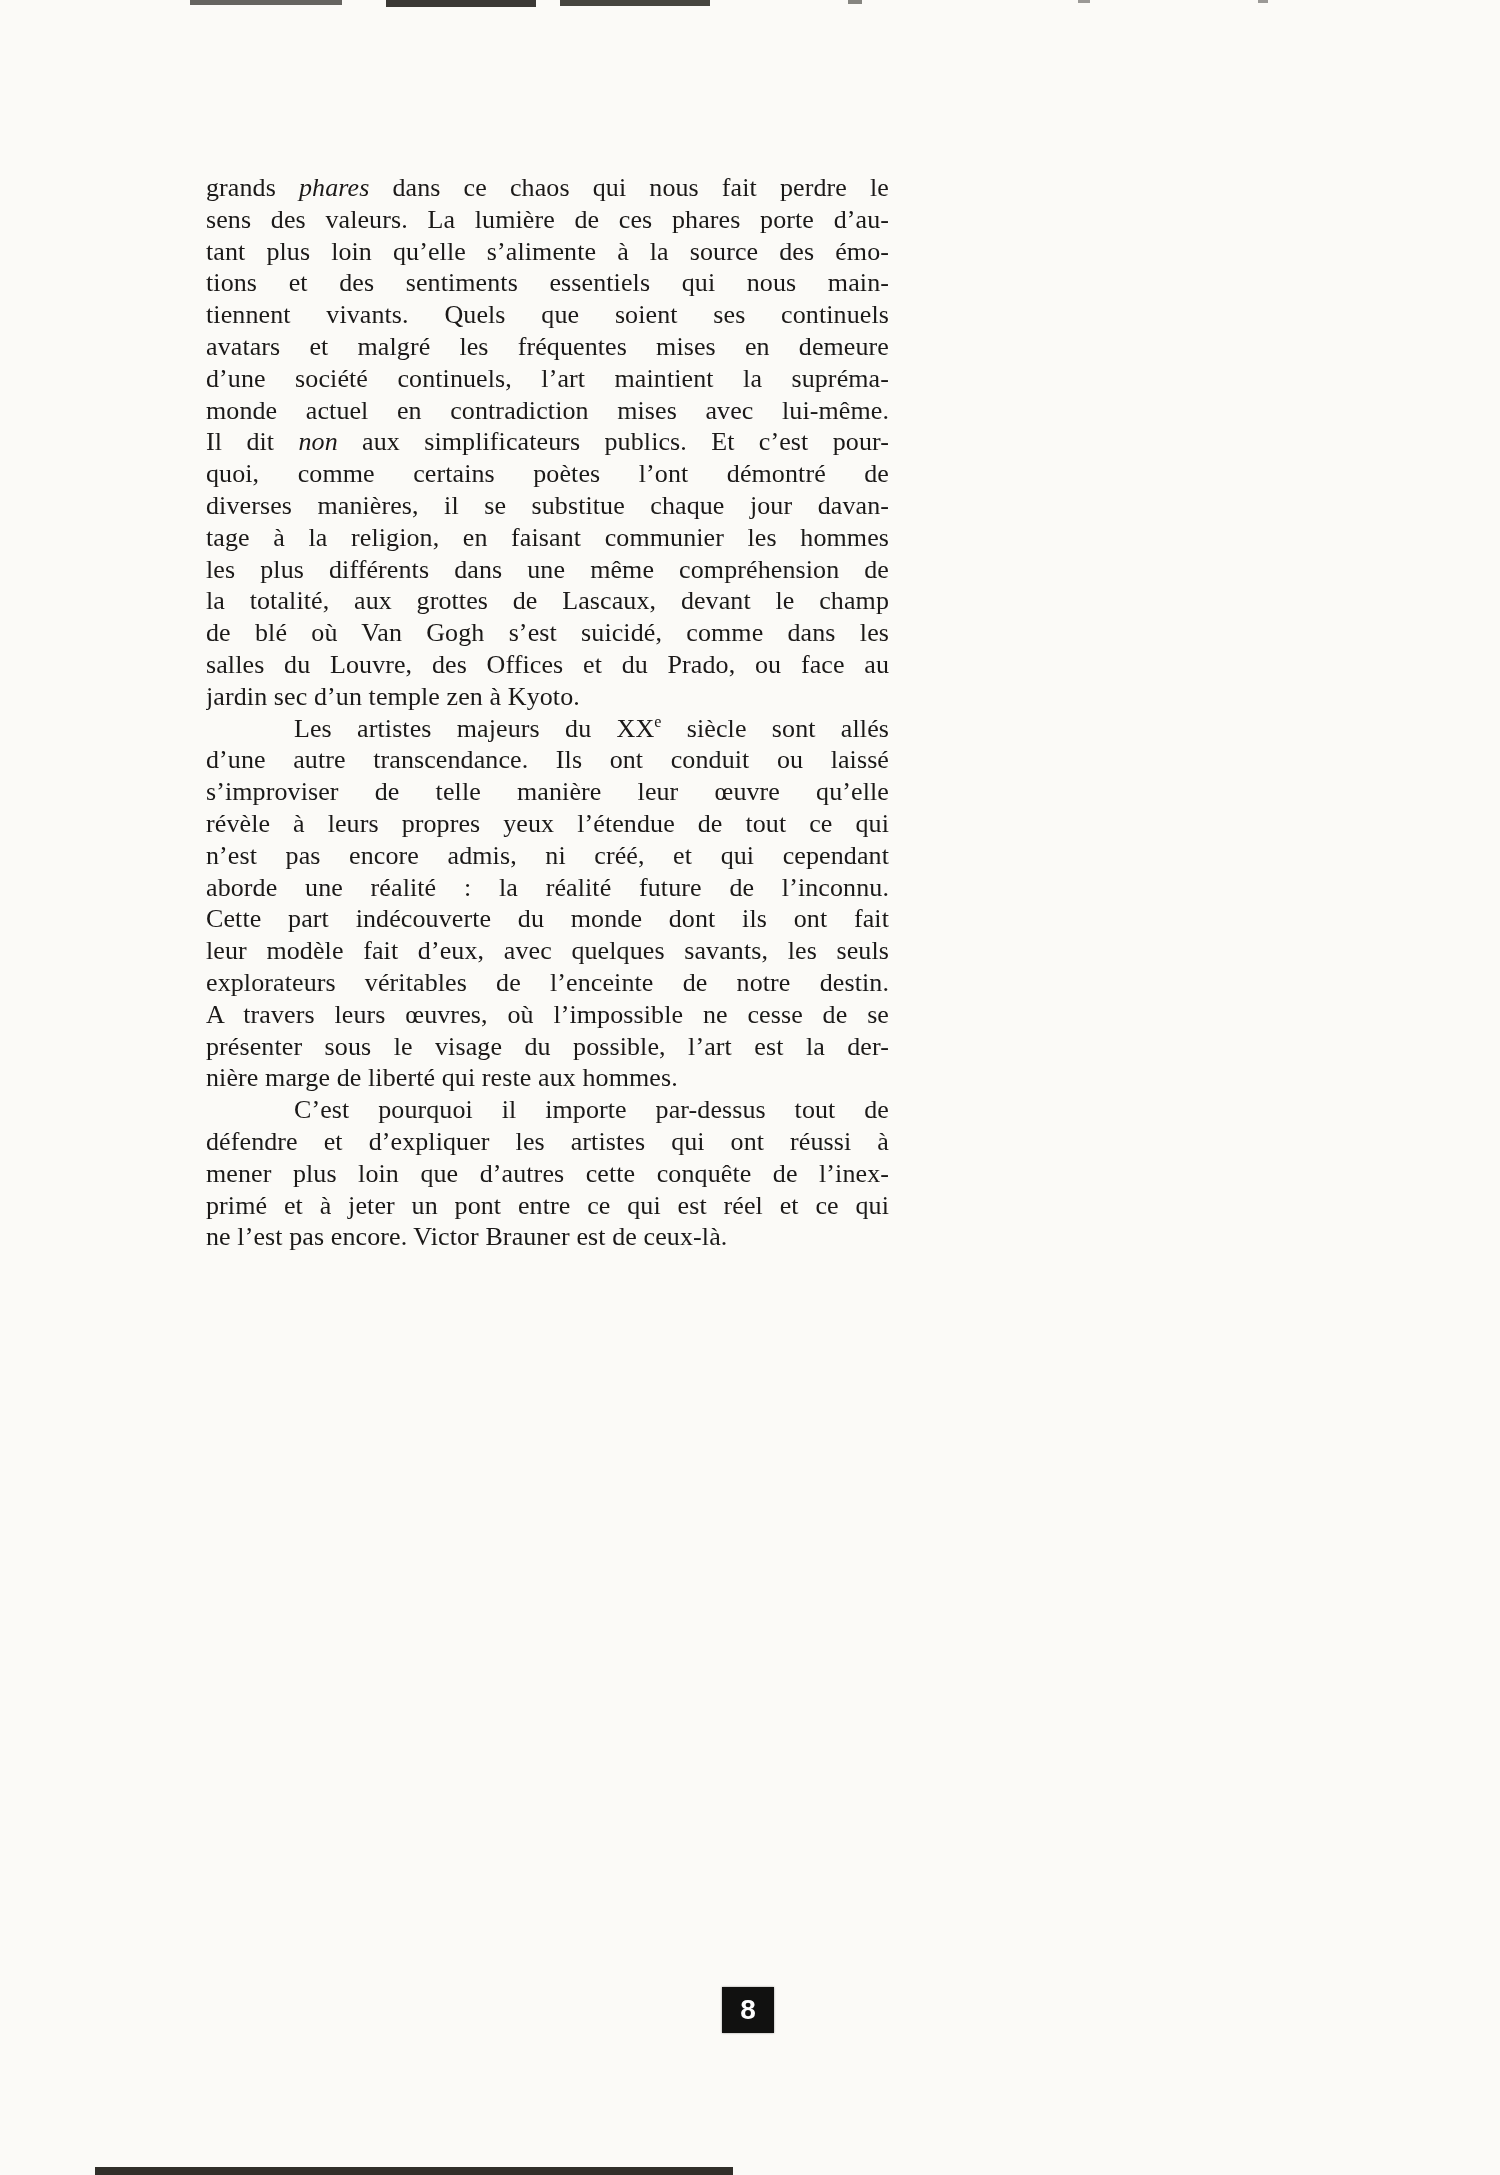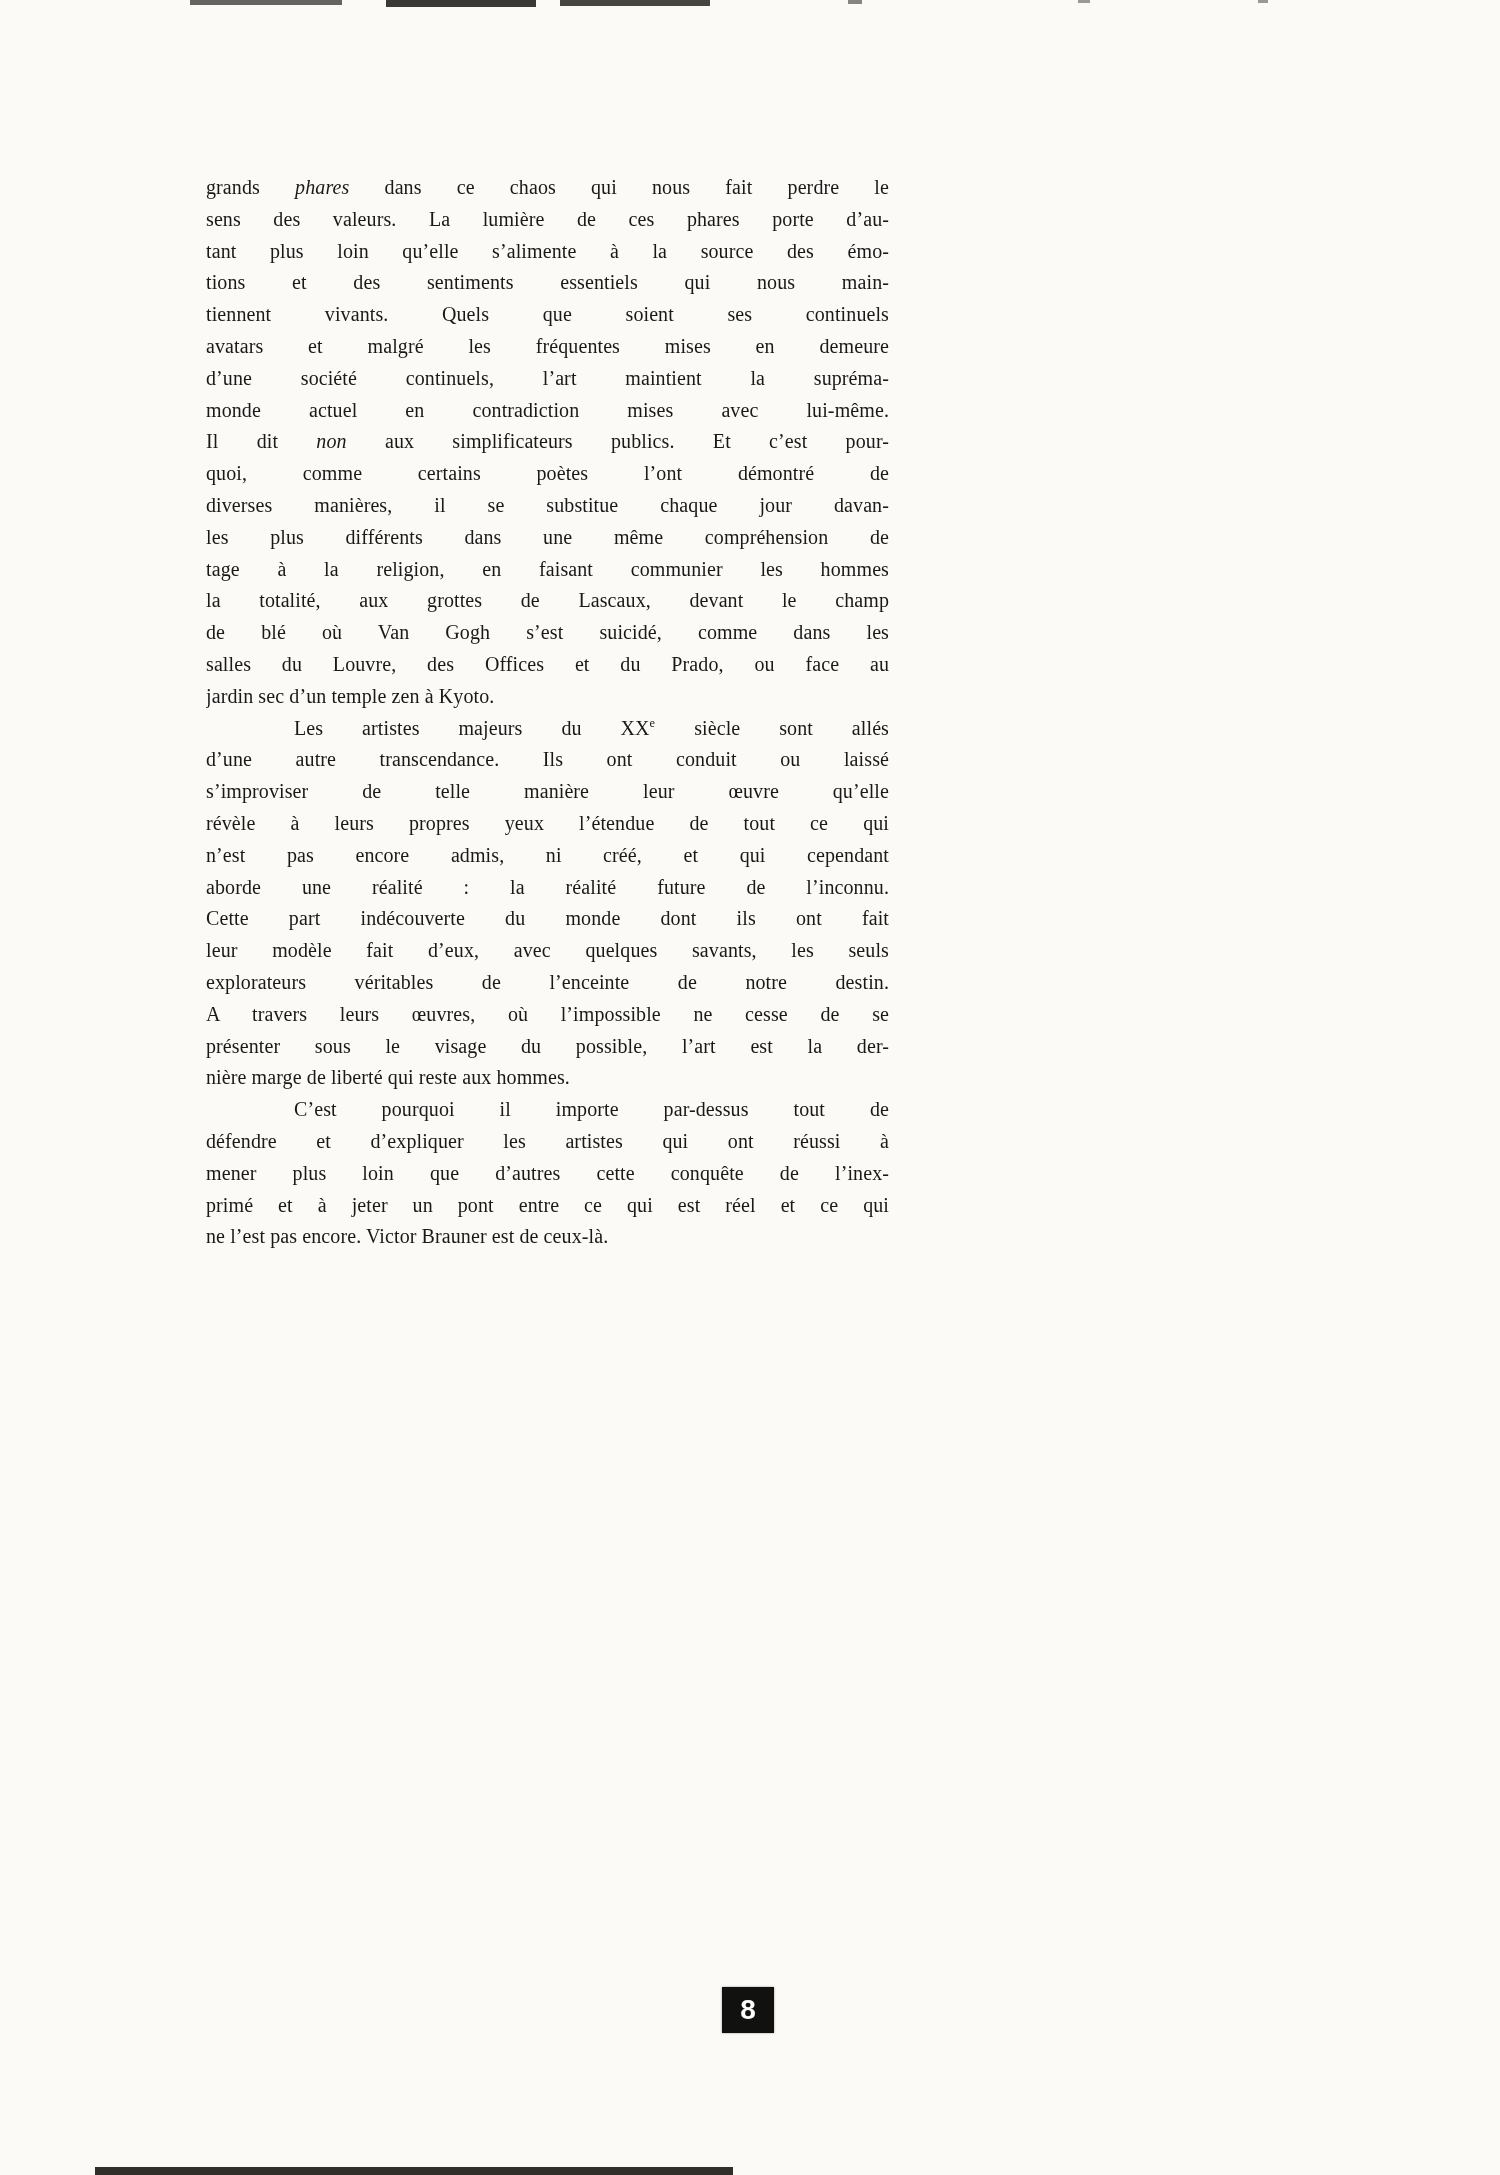--- a/index.html
+++ b/index.html
@@ -14,21 +14,21 @@
     position:relative;
     background:var(--paper);
     overflow:hidden;
     font-family:"Liberation Serif","DejaVu Serif",serif;
   }
   .page{position:absolute;inset:0;}
   .text-block{
     position:absolute;
     left:206px;top:172px;width:683px;
     color:var(--ink);
-    font-size:20px;
+    font-size:26px;
   }
   .line{
     line-height:31.8px;height:31.8px;overflow:hidden;
     text-align:justify;text-align-last:justify;
     white-space:normal;
     letter-spacing:0.1px;
   }
   .line.last{text-align:right;text-align-last:left;}
   .line.indent{text-indent:88px;}
   .it{font-style:italic;}
@@ -70,22 +70,22 @@
       <div class="line"><span>sens des valeurs. La lumière de ces phares porte d’au-</span></div>
       <div class="line"><span>tant plus loin qu’elle s’alimente à la source des émo-</span></div>
       <div class="line"><span>tions et des sentiments essentiels qui nous main-</span></div>
       <div class="line"><span>tiennent vivants. Quels que soient ses continuels</span></div>
       <div class="line"><span>avatars et malgré les fréquentes mises en demeure</span></div>
       <div class="line"><span>d’une société continuels, l’art maintient la supréma-</span></div>
       <div class="line"><span>monde actuel en contradiction mises avec lui-même.</span></div>
       <div class="line"><span>Il dit </span><span class="it">non</span><span> aux simplificateurs publics. Et c’est pour-</span></div>
       <div class="line"><span>quoi, comme certains poètes l’ont démontré de</span></div>
       <div class="line"><span>diverses manières, il se substitue chaque jour davan-</span></div>
+      <div class="line"><span>tage à la religion, en faisant communier les hommes</span></div>
       <div class="line"><span>les plus différents dans une même compréhension de</span></div>
-      <div class="line"><span>tage à la religion, en faisant communier les hommes</span></div>
       <div class="line"><span>la totalité, aux grottes de Lascaux, devant le champ</span></div>
       <div class="line"><span>de blé où Van Gogh s’est suicidé, comme dans les</span></div>
       <div class="line"><span>salles du Louvre, des Offices et du Prado, ou face au</span></div>
       <div class="line last"><span>jardin sec d’un temple zen à Kyoto.</span></div>
       <div class="line indent"><span>Les artistes majeurs du XX</span><span class="sup">e</span><span> siècle sont allés</span></div>
       <div class="line"><span>d’une autre transcendance. Ils ont conduit ou laissé</span></div>
       <div class="line"><span>s’improviser de telle manière leur œuvre qu’elle</span></div>
       <div class="line"><span>révèle à leurs propres yeux l’étendue de tout ce qui</span></div>
       <div class="line"><span>n’est pas encore admis, ni créé, et qui cependant</span></div>
       <div class="line"><span>aborde une réalité : la réalité future de l’inconnu.</span></div>

